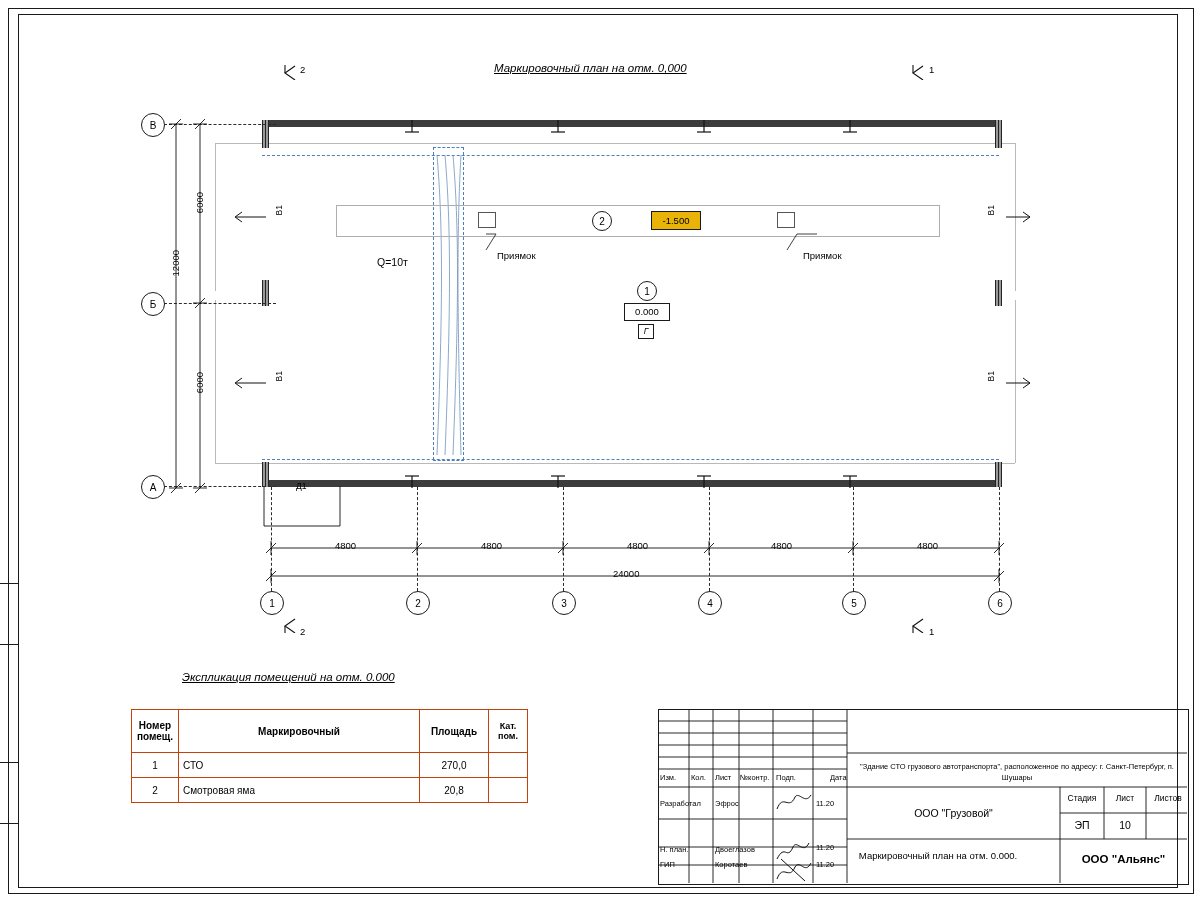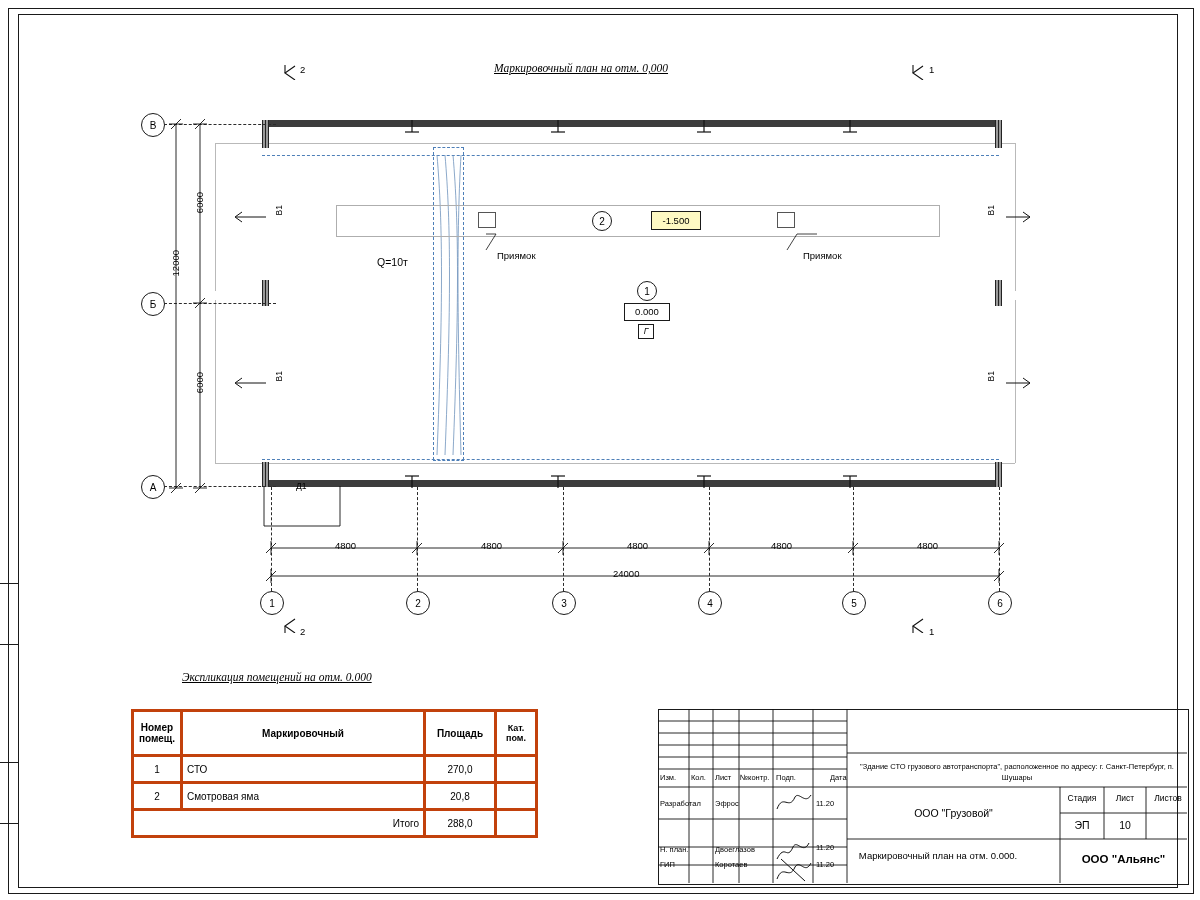--- a/index.html
+++ b/index.html
@@ -8,32 +8,32 @@
   .bdr{position:absolute;border:1px solid #1a1a1a;}
   .txt{position:absolute;white-space:nowrap;}
   .t7{font-size:7.5px;text-align:right;}
   .t8{font-size:8.5px;}
   .t9{font-size:9.5px;}
   .t10{font-size:10.5px;}
   .t11{font-size:11.5px;}
   .t15{font-size:15px;font-weight:bold;}
   .ctr{text-align:center;}
   .ital{font-style:italic;}
-  .u{text-decoration:underline;font-family:Liberation Serif, serif;}
+  .u{text-decoration:underline;}
   .wall{position:absolute;background:#3c3c3c;}
   .wallhatch{position:absolute;background:repeating-linear-gradient(90deg,#222 0 1px,#9a9a9a 1px 3px);}
   .dashline{position:absolute;border-top:1px dashed #2b2b2b;}
   .vdash{position:absolute;border-left:1px dashed #2b2b2b;}
   .bluedash{position:absolute;border-top:1.2px dashed #4e7fb8;}
   .bluevdash{position:absolute;border-left:1.2px dashed #4e7fb8;}
   .circ{position:absolute;border:1px solid #1a1a1a;border-radius:50%;display:flex;align-items:center;justify-content:center;font-size:10px;}
   .box{position:absolute;border:1px solid #555;background:#fff;}
   .lightline{position:absolute;background:#b9b9b9;}
   table{border-collapse:collapse;}
-  .spec td,.spec th{border:3px solid #c2410c;font-size:10px;padding:2px 4px;}
+  .spec td,.spec th{border:1px solid #c2410c;font-size:10px;padding:2px 4px;}
 </style>
 </head>
 <body>
 
 <div id="sheet">
 
   <div class="bdr" style="left:8px;top:8px;width:1184px;height:884px;"></div>
   <div class="bdr" style="left:18px;top:14px;width:1158px;height:872px;"></div>
 
   <div class="bdr" style="left:0px;top:583px;width:18px;height:60px;border-right:none;border-left:none;"></div>
@@ -135,21 +135,21 @@
   <div class="txt t9" style="left:497px;top:250px;">Приямок</div>
   <div class="txt t9" style="left:803px;top:250px;">Приямок</div>
   <svg style="position:absolute;left:484px;top:228px;" width="40" height="24">
       <polyline points="2,22 12,6 2,6" fill="none" stroke="#111" stroke-width="0.8"></polyline>
     </svg>
   <svg style="position:absolute;left:783px;top:228px;" width="40" height="24">
       <polyline points="4,22 14,6 34,6" fill="none" stroke="#111" stroke-width="0.8"></polyline>
     </svg>
 
   <div class="circ" style="left:592px;top:211px;width:18px;height:18px;">2</div>
-  <div class="bdr ctr t9" style="left:651px;top:211px;width:48px;height:17px;line-height:17px;background:#fef9c3;">-1.500</div>
+  <div class="bdr ctr t9" style="left:651px;top:211px;width:48px;height:17px;line-height:17px;background:#eab308;">-1.500</div>
   <div class="circ" style="left:637px;top:281px;width:18px;height:18px;">1</div>
   <div class="bdr ctr t9" style="left:624px;top:303px;width:44px;height:16px;line-height:16px;background:#fff;">0.000</div>
   <div class="bdr ctr t8" style="left:638px;top:324px;width:14px;height:13px;line-height:13px;font-style:italic;">Г</div>
 
   <div class="txt t8" style="left:274px;top:205px;writing-mode:vertical-rl;transform:rotate(180deg);">В1</div>
   <div class="txt t8" style="left:274px;top:371px;writing-mode:vertical-rl;transform:rotate(180deg);">В1</div>
   <div class="txt t8" style="left:986px;top:205px;writing-mode:vertical-rl;transform:rotate(180deg);">В1</div>
   <div class="txt t8" style="left:986px;top:371px;writing-mode:vertical-rl;transform:rotate(180deg);">В1</div>
   <svg style="position:absolute;left:230px;top:205px;" width="800" height="190">
     <g stroke="#111" stroke-width="1" fill="none">
@@ -264,26 +264,20 @@
       <td>СТО</td>
       <td class="ctr">270,0</td>
       <td></td>
     </tr>
     <tr>
       <td class="ctr" style="height:20px;">2</td>
       <td>Смотровая яма</td>
       <td class="ctr">20,8</td>
       <td></td>
     </tr>
-    <tr>
-      <td style="border-right:none;"></td>
-      <td style="text-align:right;border-left:none;height:20px;">Итого</td>
-      <td class="ctr">288,0</td>
-      <td></td>
-    </tr>
   </tbody>
     </table>
 
   <div style="position:absolute;left:658px;top:709px;width:530px;height:175px;">
 
     <div class="bdr" style="left:0;top:0;width:529px;height:174px;"></div>
 
     <svg style="position:absolute;left:0;top:0;" width="190" height="174">
       <g stroke="#111" stroke-width="0.9">
         <line x1="0" y1="12" x2="189" y2="12"></line>

